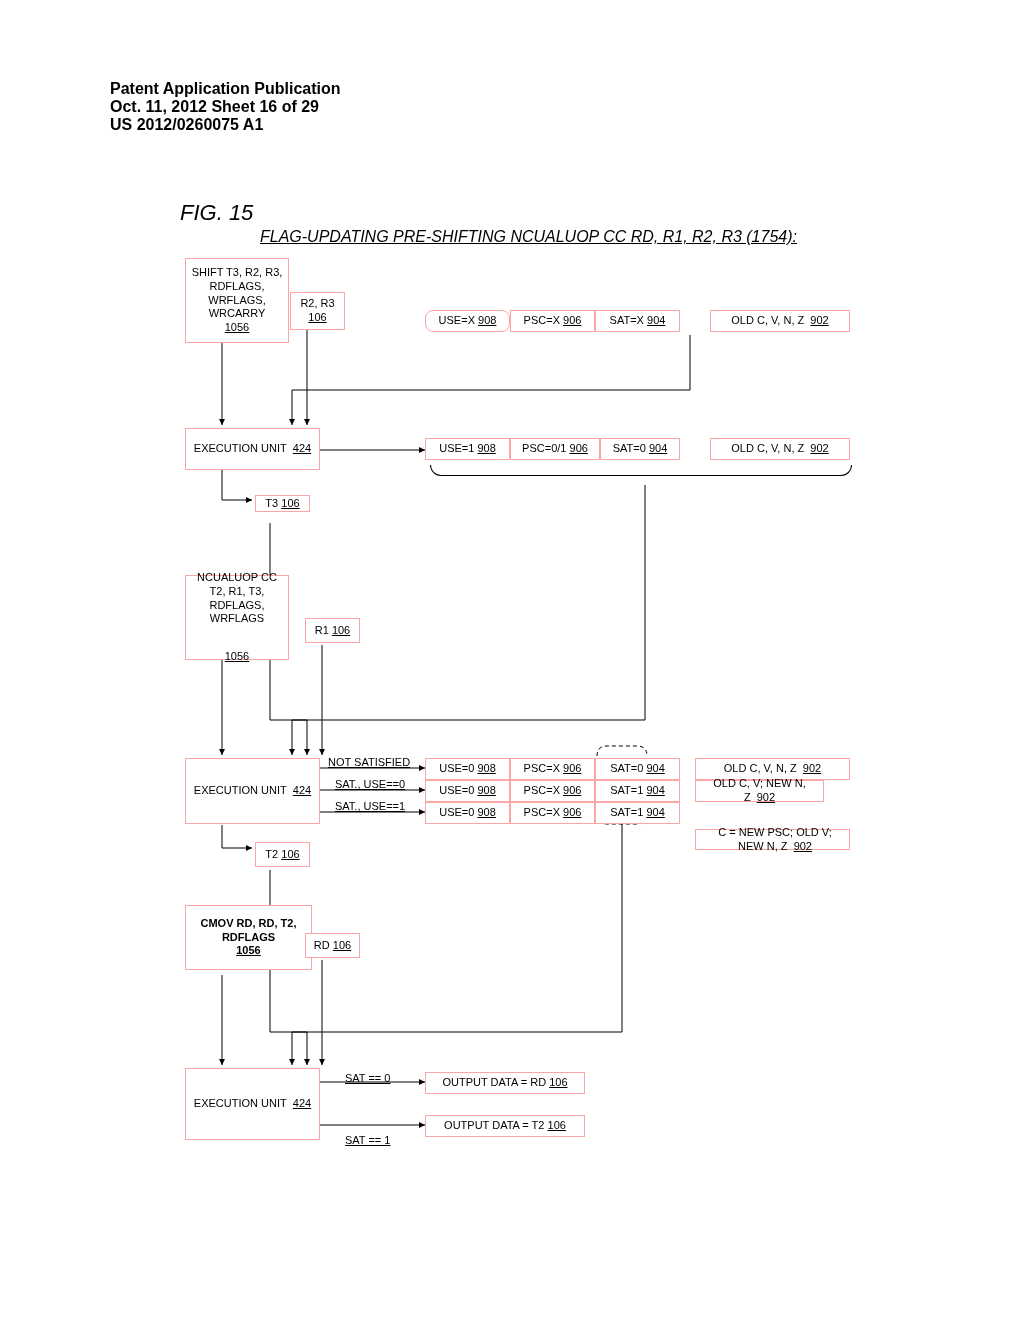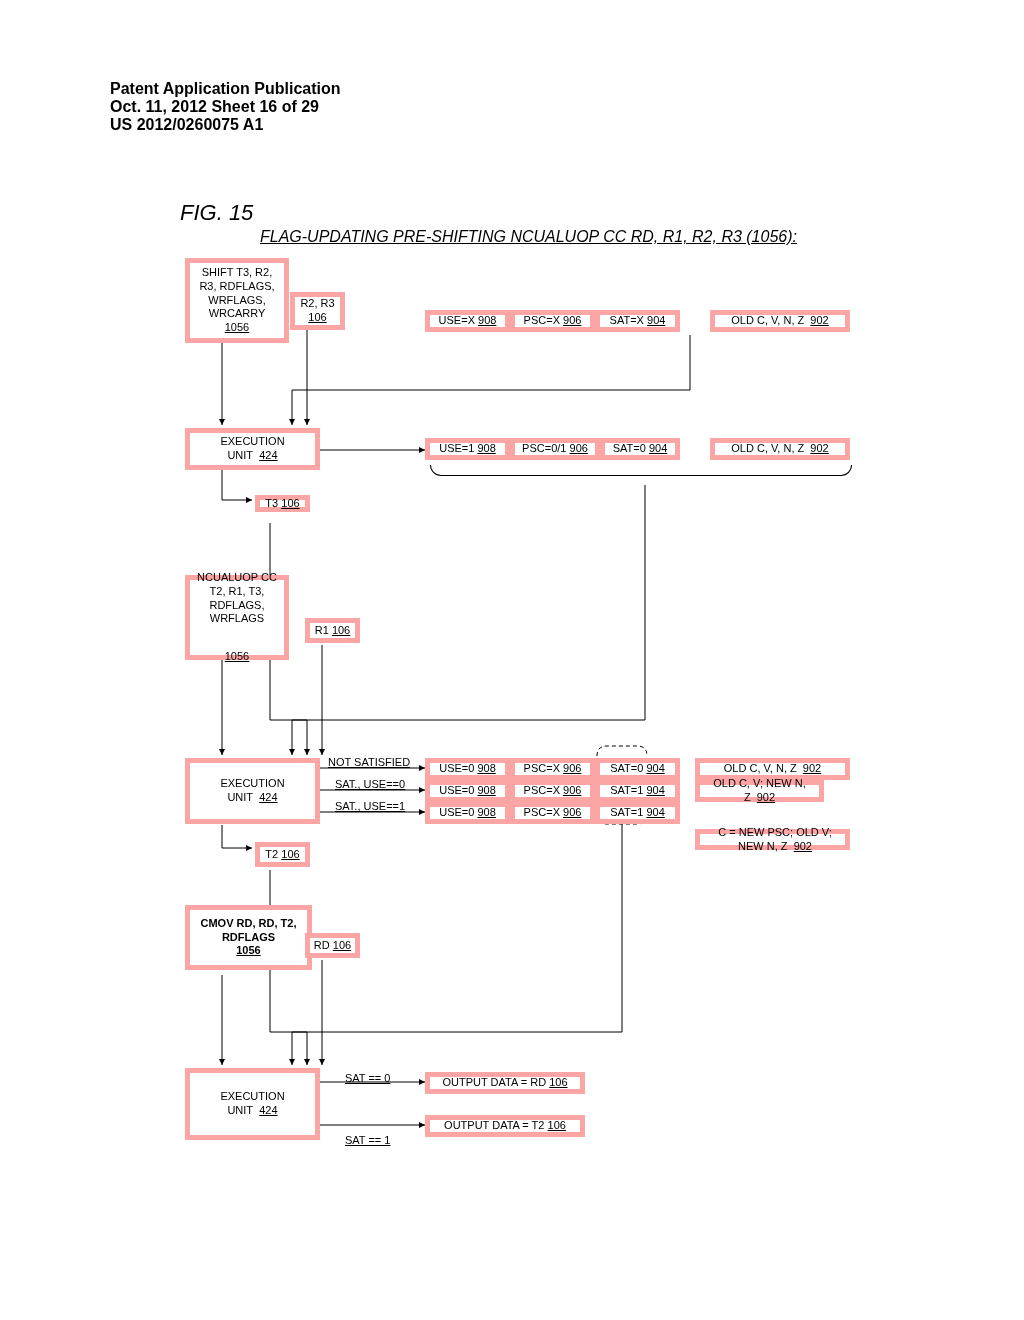--- a/index.html
+++ b/index.html
@@ -33,21 +33,21 @@
     position: absolute;
     top: 228px;
     left: 260px;
     font-size: 16px;
     text-decoration: underline;
     font-style: italic;
     font-weight: normal;
   }
   .box {
     position: absolute;
-    border: 5px solid #fca5a5;
+    border: 1px solid #fca5a5;
     background: #fff;
     font-size: 11px;
     text-align: center;
     display: flex;
     flex-direction: column;
     justify-content: center;
     align-items: center;
     line-height: 1.25;
     padding: 2px 4px;
     box-sizing: border-box;
@@ -78,21 +78,21 @@
 
 <div class="page">
 
   <div class="header">
     <div>Patent Application Publication</div>
     <div>Oct. 11, 2012  Sheet 16 of 29</div>
     <div>US 2012/0260075 A1</div>
   </div>
 
   <div class="figlabel">FIG. 15</div>
-  <div class="title">FLAG-UPDATING PRE-SHIFTING NCUALUOP CC RD, R1, R2, R3 (1056):</div>
+  <div class="title">FLAG-UPDATING PRE-SHIFTING NCUALUOP CC RD, R1, R2, R3 (1754):</div>
 
   <svg class="lines">
     <defs>
       <marker id="ah" markerWidth="8" markerHeight="8" refX="6" refY="3" orient="auto">
         <path d="M0,0 L6,3 L0,6 Z" fill="#000"></path>
       </marker>
     </defs>
 
     <line x1="222" y1="343" x2="222" y2="425" stroke="#000" marker-end="url(#ah)"></line>
 
@@ -132,21 +132,21 @@
   </svg>
 
   <div class="box" style="left:185px; top:258px; width:104px; height:85px;">
     <span>SHIFT T3, R2, R3, RDFLAGS, WRFLAGS, WRCARRY</span>
     <span class="u">1056</span>
   </div>
   <div class="box" style="left:290px; top:292px; width:55px; height:38px;">
     <span>R2, R3</span>
     <span class="u">106</span>
   </div>
-  <div class="box" style="left:425px; top:310px; width:85px; height:22px;">
+  <div class="box" style="left:425px; top:310px; width:85px; height:22px;border-radius:8px;">
       <span><span>USE=X</span>&nbsp;<span class="u">908</span></span>
     </div>
   <div class="box" style="left:510px; top:310px; width:85px; height:22px;">
       <span><span>PSC=X</span>&nbsp;<span class="u">906</span></span>
     </div>
   <div class="box" style="left:595px; top:310px; width:85px; height:22px;">
       <span><span>SAT=X</span>&nbsp;<span class="u">904</span></span>
     </div>
   <div class="box" style="left:710px; top:310px; width:140px; height:22px;">
       <span><span>OLD C, V, N, Z</span>&nbsp;&nbsp;<span class="u">902</span></span>

